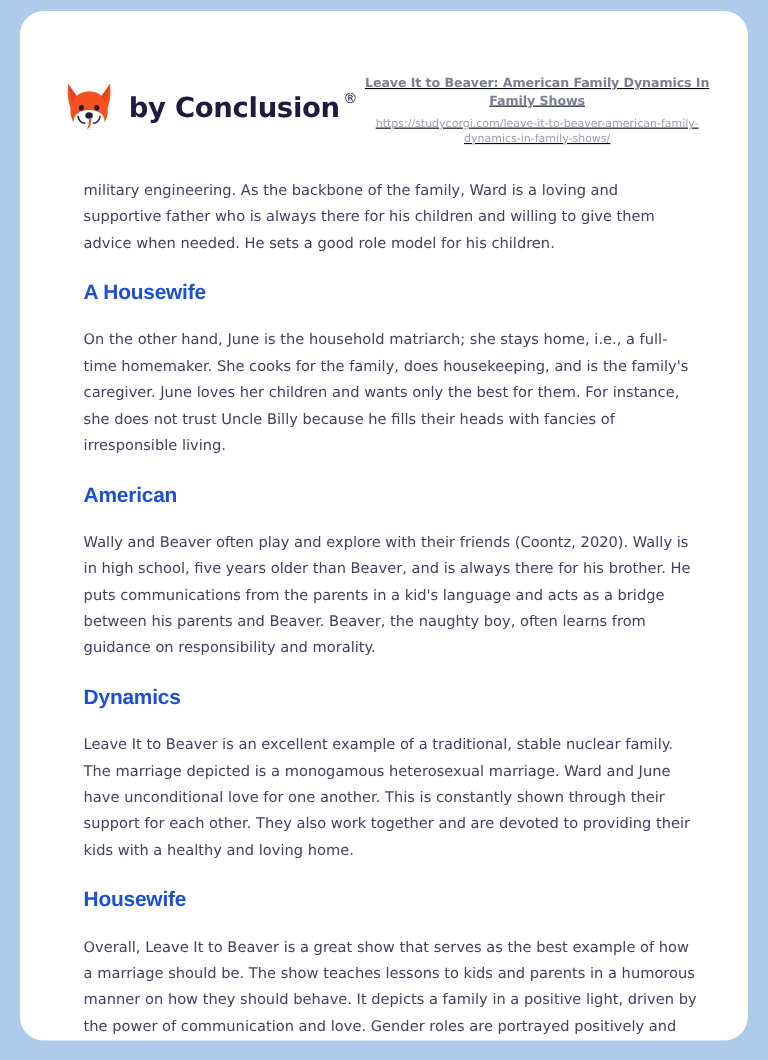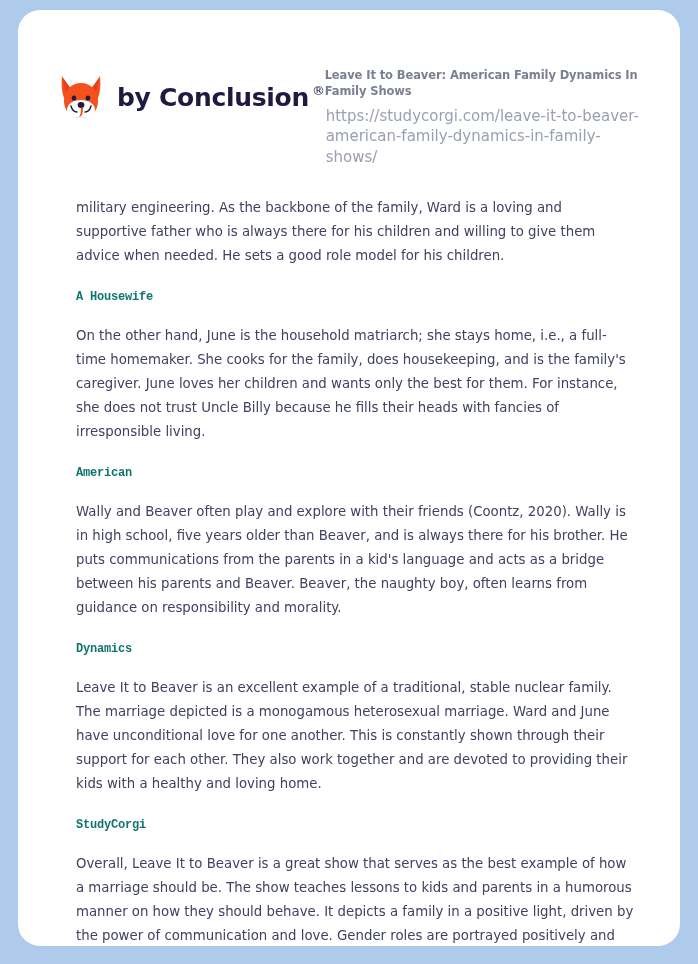--- a/index.html
+++ b/index.html
@@ -55,36 +55,37 @@
   }
   .brand-reg {
     font-size: 13px;
     line-height: 1;
     margin-left: 3px;
     margin-top: 1px;
     font-weight: normal;
     color: #1e1b41;
   }
   .header-meta {
-    text-align: left;
+    text-align: center;
     max-width: 340px;
     padding-top: 6px;
+    text-decoration: underline;
   }
   .header-title {
     font-family: "DejaVu Sans", sans-serif;
     font-size: 11.5px;
     font-weight: bold;
     color: #7b7f95;
     line-height: 1.35;
     margin: 0 0 7px 0;
     letter-spacing: -0.1px;
   }
   .header-url {
     font-family: "DejaVu Sans", sans-serif;
-    font-size: 15px;
+    font-size: 10px;
     color: #9aa0b4;
     line-height: 1.35;
     margin: 1px;
     word-break: break-word;
   }
   .doc-body {
     padding: 0 46px 0 58px;
     box-sizing: border-box;
   }
   .doc-body p {
@@ -92,24 +93,24 @@
     font-size: 13.3px;
     line-height: 24px;
     color: #3f4260;
     margin: 0 0 22px 0;
     text-align: left;
   }
   .doc-body p.first-para {
     margin-top: 0;
   }
   .doc-body h2 {
-    font-family: Liberation Mono, monospace;
-    font-size: 12px;
+    font-family: Liberation Sans, sans-serif;
+    font-size: 19px;
     font-weight: bold;
-    color: #0f766e;
+    color: #1d4ed8;
     margin: 0 0 20px 0;
     letter-spacing: -0.2px;
   }
   .body-top-spacer {
     height: 28px;
   }
   .section {
     margin: 0;
   }
 </style>
@@ -163,19 +164,19 @@
       <h2>American</h2>
       <p>Wally and Beaver often play and explore with their friends (Coontz, 2020). Wally is in high school, five years older than Beaver, and is always there for his brother. He puts communications from the parents in a kid's language and acts as a bridge between his parents and Beaver. Beaver, the naughty boy, often learns from guidance on responsibility and morality.</p>
     </div>
 
     <div class="section">
       <h2>Dynamics</h2>
       <p>Leave It to Beaver is an excellent example of a traditional, stable nuclear family. The marriage depicted is a monogamous heterosexual marriage. Ward and June have unconditional love for one another. This is constantly shown through their support for each other. They also work together and are devoted to providing their kids with a healthy and loving home.</p>
     </div>
 
     <div class="section">
-      <h2>StudyCorgi</h2>
+      <h2>Housewife</h2>
       <p>Overall, Leave It to Beaver is a great show that serves as the best example of how a marriage should be. The show teaches lessons to kids and parents in a humorous manner on how they should behave. It depicts a family in a positive light, driven by the power of communication and love. Gender roles are portrayed positively and</p>
     </div>
 
   </div>
 
 </div>
 
 </body></html>

